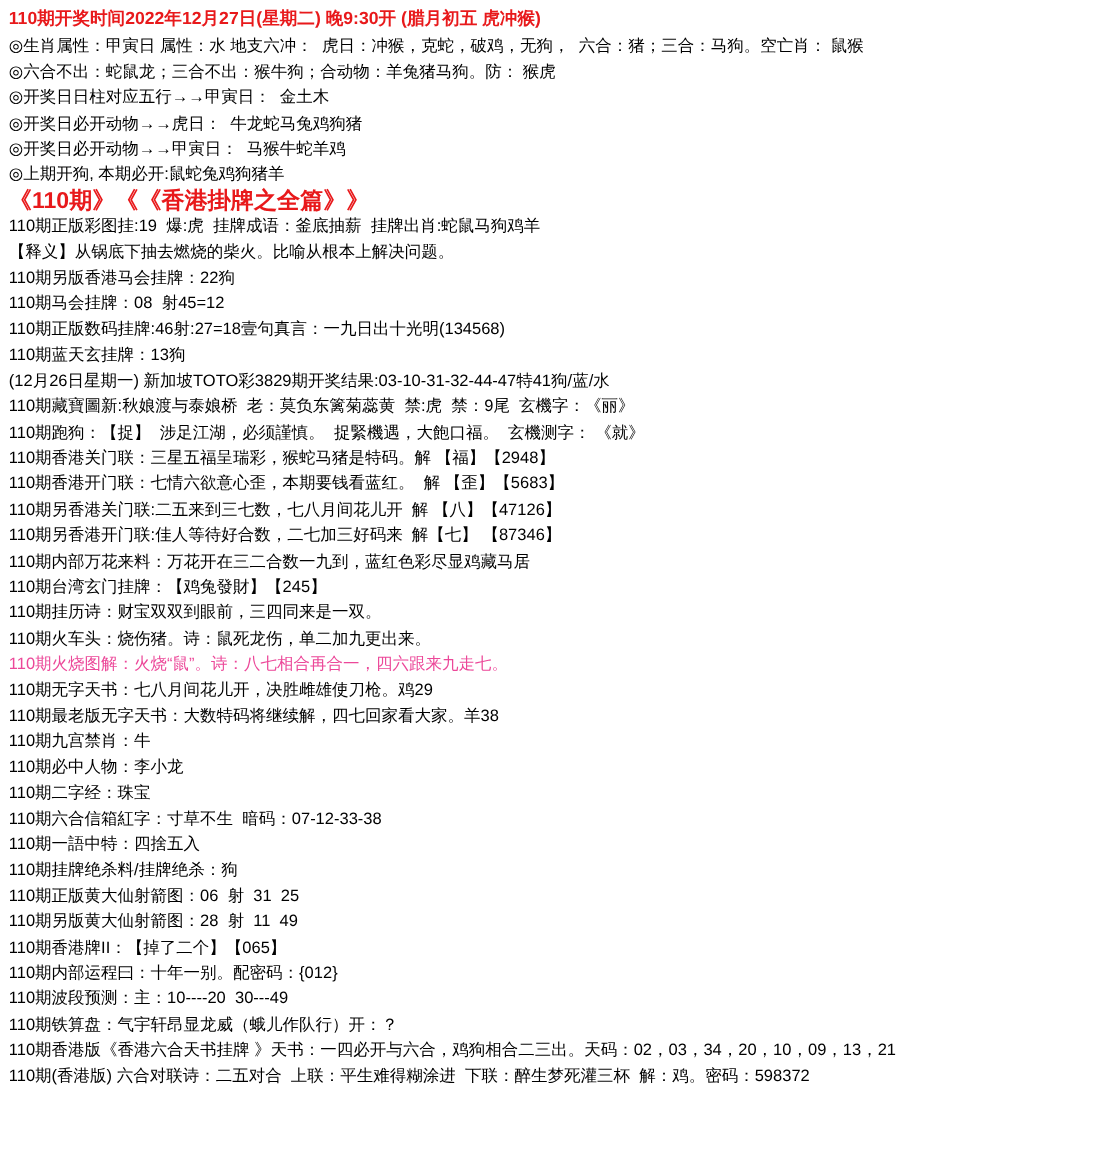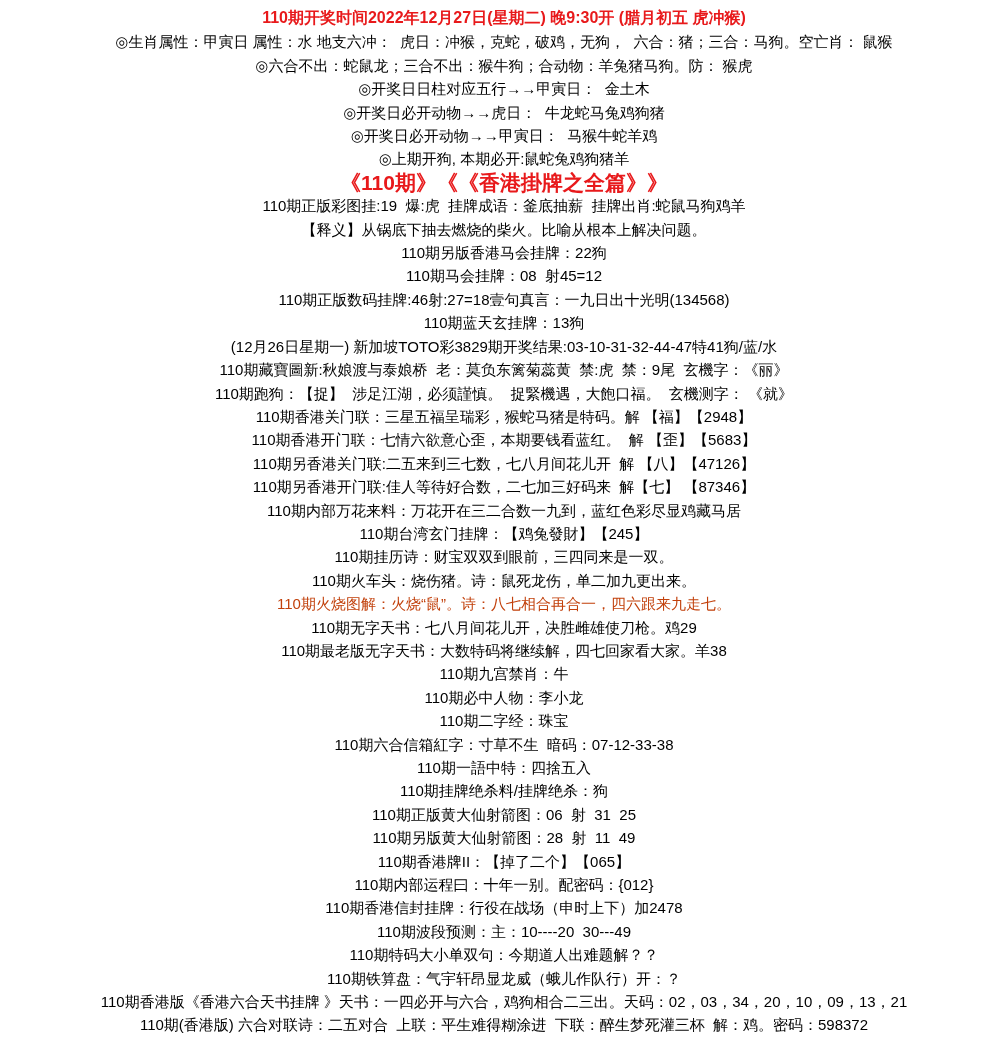--- a/index.html
+++ b/index.html
@@ -17,24 +17,23 @@
   .page {
     width: 1000px;
     padding: 6px 0 0 0;
     box-sizing: border-box;
   }
   .line {
     padding: 1px 0 1px 8px;
     line-height: 21.4px;
     white-space: pre-wrap;
     word-break: break-all;
-    text-align: center;
   }
   .red {
-    color: #c2410c;
+    color: #ec4899;
   }
   .title-line {
     color: #e8191b;
     font-weight: bold;
     font-size: 16px;
     padding-bottom: 2px;
   }
   .section-title {
     color: #e8191b;
     font-weight: bold;
@@ -83,22 +82,20 @@
     <div class="line">110期九宫禁肖：牛</div>
     <div class="line">110期必中人物：李小龙</div>
     <div class="line">110期二字经：珠宝</div>
     <div class="line">110期六合信箱紅字：寸草不生  暗码：07-12-33-38</div>
     <div class="line">110期一語中特：四捨五入</div>
     <div class="line">110期挂牌绝杀料/挂牌绝杀：狗</div>
     <div class="line">110期正版黄大仙射箭图：06  射  31  25</div>
     <div class="line">110期另版黄大仙射箭图：28  射  11  49</div>
     <div class="line">110期香港牌II：【掉了二个】【065】</div>
     <div class="line">110期内部运程曰：十年一别。配密码：{012}</div>
-    <div class="line">110期香港信封挂牌：行役在战场（申时上下）加2478</div>
     <div class="line">110期波段预测：主：10----20  30---49</div>
-    <div class="line">110期特码大小单双句：今期道人出难题解？？</div>
     <div class="line">110期铁算盘：气宇轩昂显龙威（蛾儿作队行）开：？</div>
     <div class="line">110期香港版《香港六合天书挂牌 》天书：一四必开与六合，鸡狗相合二三出。天码：02，03，34，20，10，09，13，21</div>
     <div class="line">110期(香港版) 六合对联诗：二五对合  上联：平生难得糊涂进  下联：醉生梦死灌三杯  解：鸡。密码：598372</div>
 
   </div>
 
 </div>
 
 </body></html>

